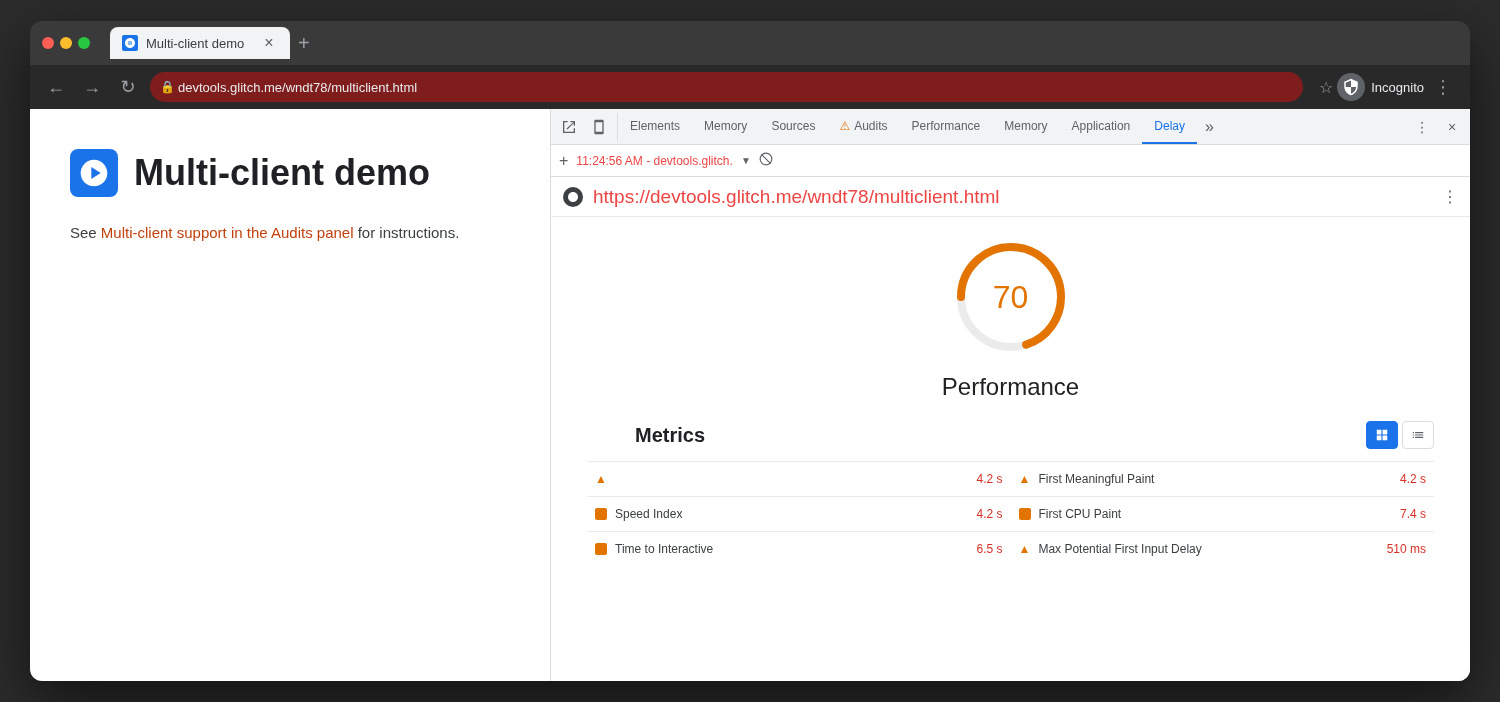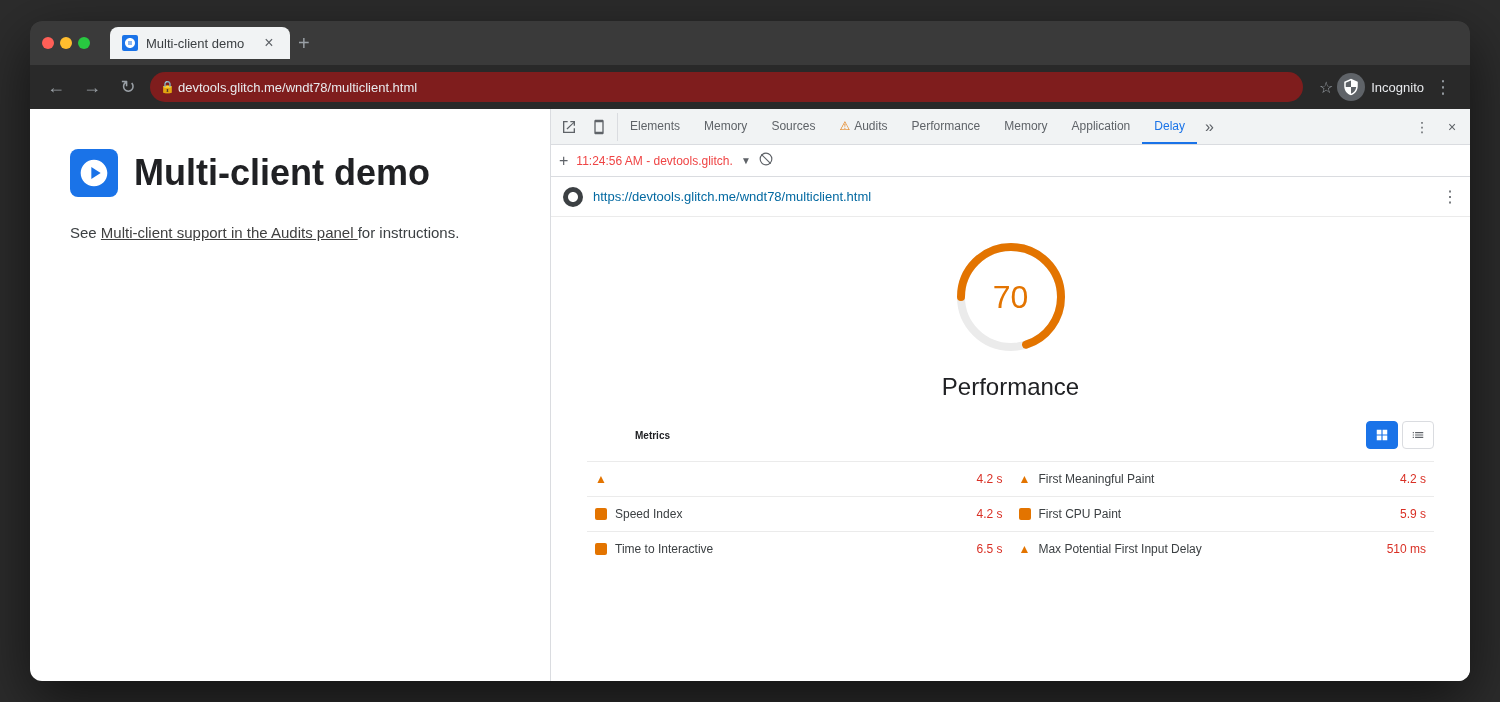--- a/index.html
+++ b/index.html
@@ -215,22 +215,21 @@
       font-size: 36px;
       font-weight: 700;
       color: #202124;
     }
     .page-description {
       font-size: 15px;
       color: #3c4043;
       line-height: 1.6;
     }
     .page-link {
-      color: #404040;
-      text-decoration: underline;
+      color: #c2410c;
       cursor: pointer;
     }
 
     
     .devtools-panel {
       flex: 1;
       background: #f8f9fa;
       display: flex;
       flex-direction: column;
       border-left: 1px solid #dadce0;
@@ -348,22 +347,22 @@
       height: 20px;
       background: #3c4043;
       border-radius: 50%;
       display: flex;
       align-items: center;
       justify-content: center;
       color: white;
       font-size: 10px;
     }
     .audit-url {
-      font-size: 13px;
-      color: #0369a1;
+      font-size: 19px;
+      color: #ef4444;
       flex: 1;
     }
     .audit-more {
       color: #5f6368;
       cursor: pointer;
     }
 
     
     .audit-results {
       flex: 1;
@@ -405,21 +404,21 @@
     .metrics-section {
       padding: 0 12px;
     }
     .metrics-header {
       display: flex;
       align-items: center;
       justify-content: space-between;
       margin-bottom: 12px;
     }
     .metrics-title {
-      font-size: 10px;
+      font-size: 20px;
       font-weight: 600;
       color: #202124;
       padding-left: 48px;
     }
     .metrics-view-btns {
       display: flex;
       gap: 4px;
     }
     .view-btn {
       width: 32px;
@@ -651,21 +650,21 @@
 
             <div class="metric-row">
               <span style="display:inline-block;width:12px;height:12px;background:#e37400;border-radius:2px;"></span>
               <span class="metric-name">Speed Index</span>
               <span class="metric-value">4.2 s</span>
             </div>
 
             <div class="metric-row">
               <span style="display:inline-block;width:12px;height:12px;background:#e37400;border-radius:2px;"></span>
               <span class="metric-name">First CPU Paint</span>
-              <span class="metric-value">5.9 s</span>
+              <span class="metric-value">7.4 s</span>
             </div>
 
             <div class="metric-row">
               <span style="display:inline-block;width:12px;height:12px;background:#e37400;border-radius:2px;"></span>
               <span class="metric-name">Time to Interactive</span>
               <span class="metric-value">6.5 s</span>
             </div>
 
             <div class="metric-row">
               <span style="color:#e37400; font-size:12px;">▲</span>

